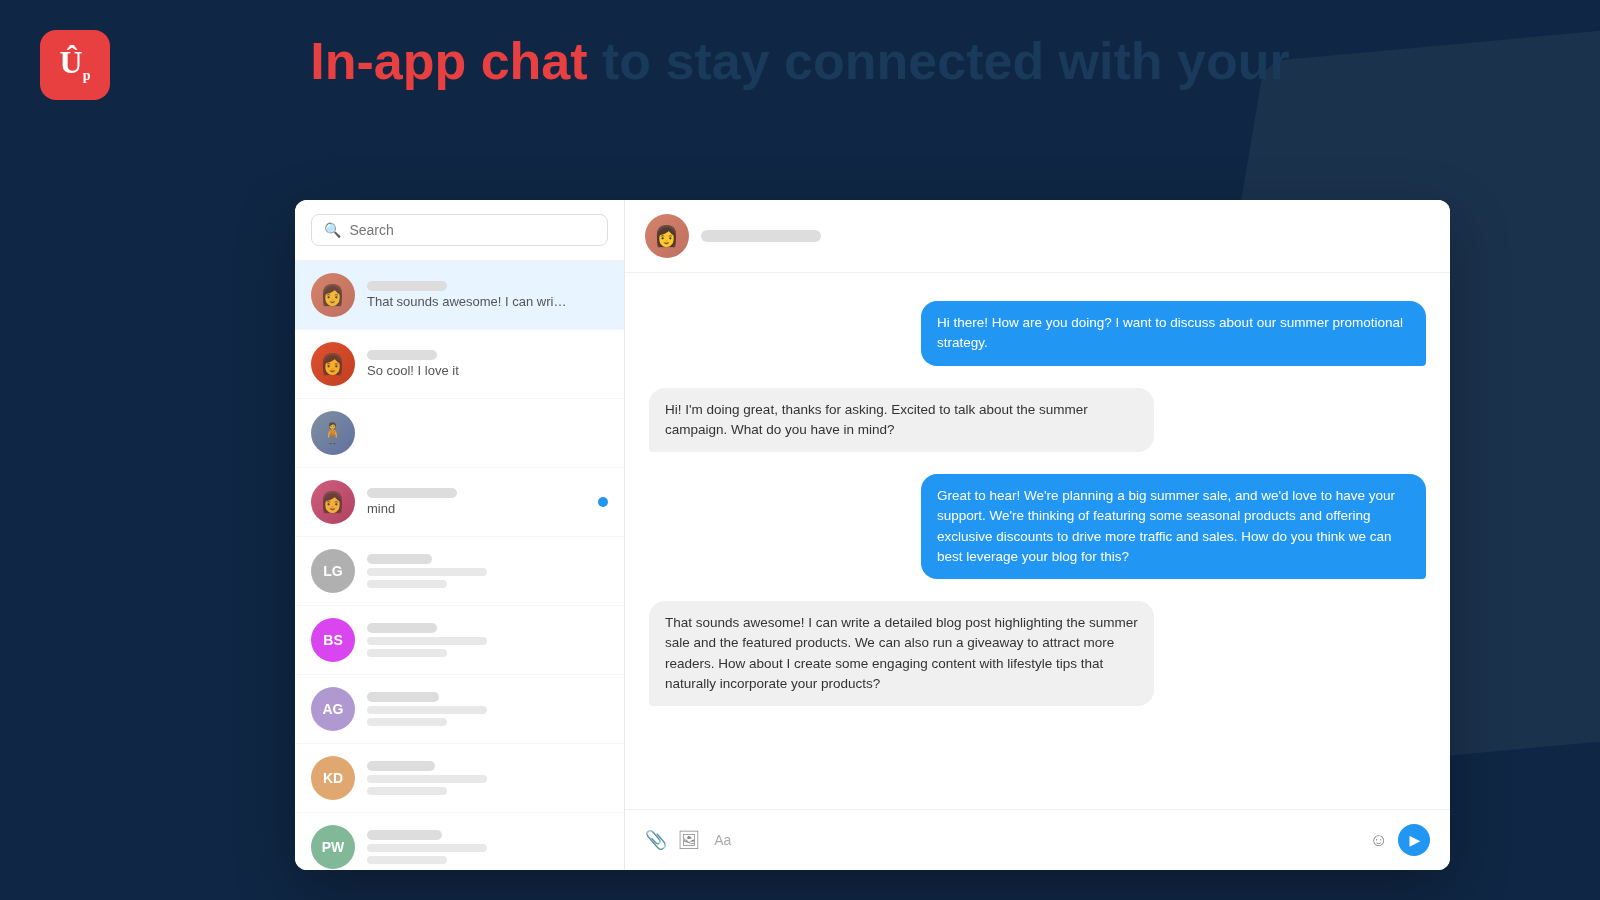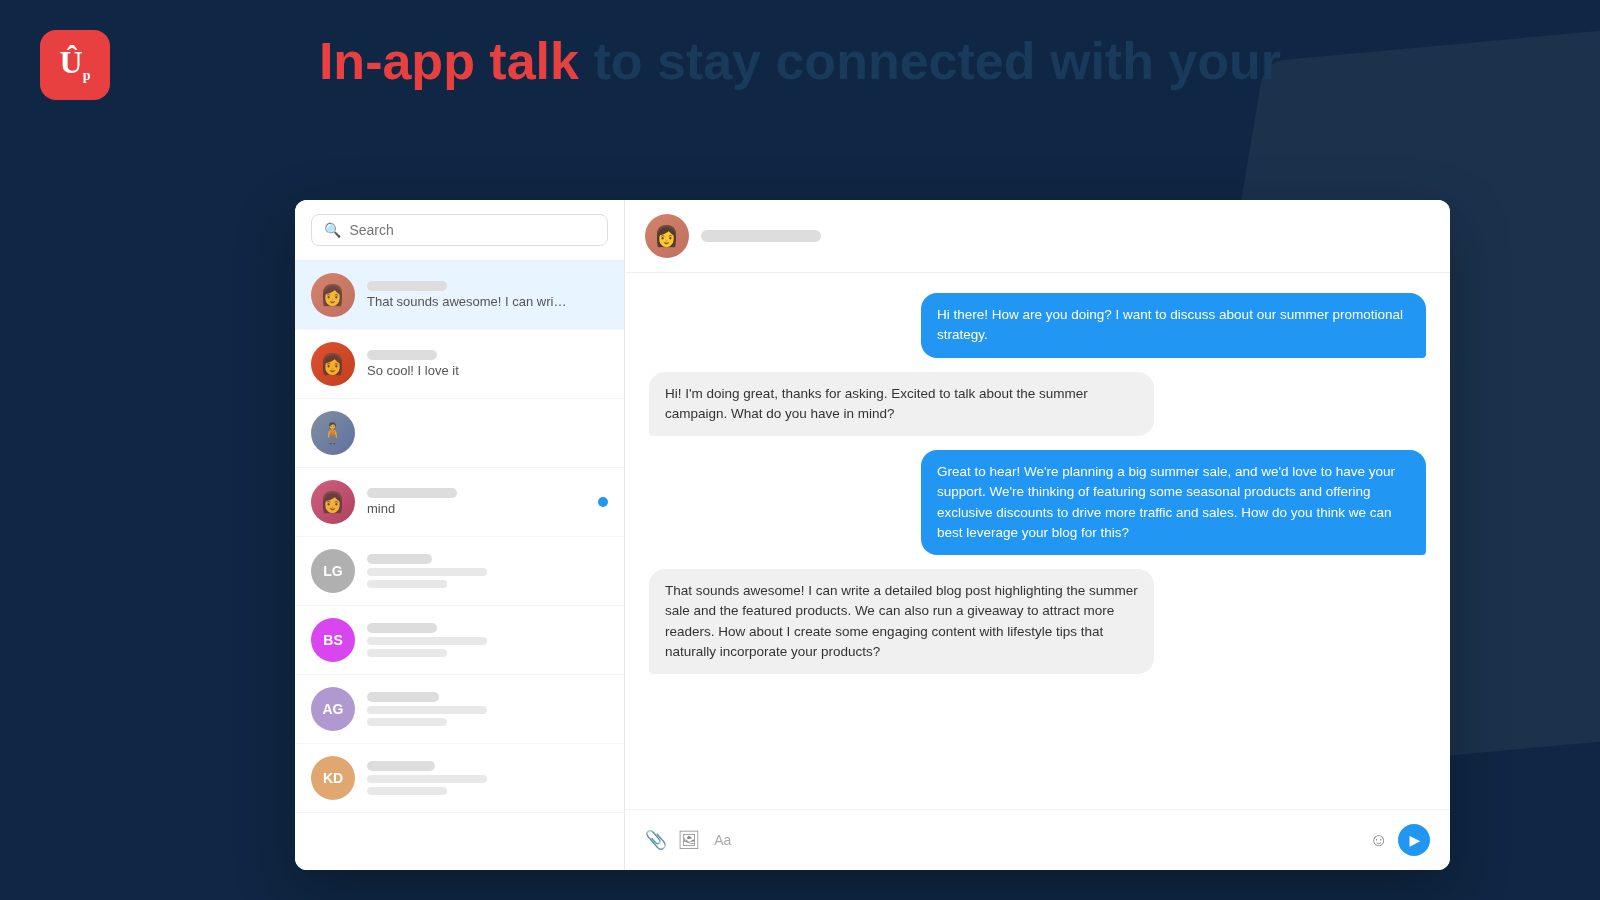--- a/index.html
+++ b/index.html
@@ -252,20 +252,21 @@
     }
     .messages-area::-webkit-scrollbar { width: 4px; }
     .messages-area::-webkit-scrollbar-thumb { background: #ddd; border-radius: 2px; }
 
     .message {
       max-width: 65%;
       font-size: 13.5px;
       line-height: 1.5;
       border-radius: 16px;
       padding: 12px 16px;
+      margin-top: 8px;
     }
     .message.sent {
       align-self: flex-end;
       background: #2196F3;
       color: white;
       border-bottom-right-radius: 4px;
     }
     .message.received {
       align-self: flex-start;
       background: #f0f0f0;
@@ -345,21 +346,21 @@
 <body>
 
 <div class="bg-shape"></div>
 
 <div class="logo">
   <span class="logo-icon">Û<sub style="font-size:14px">p</sub></span>
 </div>
 
 <div class="header">
   <div class="header-line1">
-    <span class="accent">In-app talk</span><span> to stay connected with your</span>
+    <span class="accent">In-app chat</span><span> to stay connected with your</span>
   </div>
 </div>
 
 <div class="chat-container">
 
   <div class="sidebar">
 
     <div class="search-bar">
       <div class="search-input-wrap">
         <span class="search-icon-svg">🔍</span>
@@ -449,20 +450,30 @@
         <div class="avatar" style="background:#e0a870;">KD</div>
         <div class="contact-info">
           <div class="contact-name-row">
             <div class="contact-name-bar" style="width:68px"></div>
           </div>
           <div class="contact-msg-bar"></div>
           <div class="contact-msg-bar contact-msg-bar2" style="margin-top:4px"></div>
         </div>
       </div>
 
+      <div class="contact-item">
+        <div class="avatar" style="background:#80b898;">PW</div>
+        <div class="contact-info">
+          <div class="contact-name-row">
+            <div class="contact-name-bar" style="width:75px"></div>
+          </div>
+          <div class="contact-msg-bar"></div>
+          <div class="contact-msg-bar contact-msg-bar2" style="margin-top:4px"></div>
+        </div>
+      </div>
 
     </div>
   </div>
 
   <div class="chat-main">
 
     <div class="chat-header">
       <div class="chat-header-avatar avatar-photo-1" style="width:44px;height:44px;border-radius:50%;overflow:hidden;margin-right:12px;background:linear-gradient(135deg,#d4826a,#c07060);display:flex;align-items:center;justify-content:center;font-size:20px;">👩</div>
       <div class="chat-header-name-bar"></div>
     </div>

